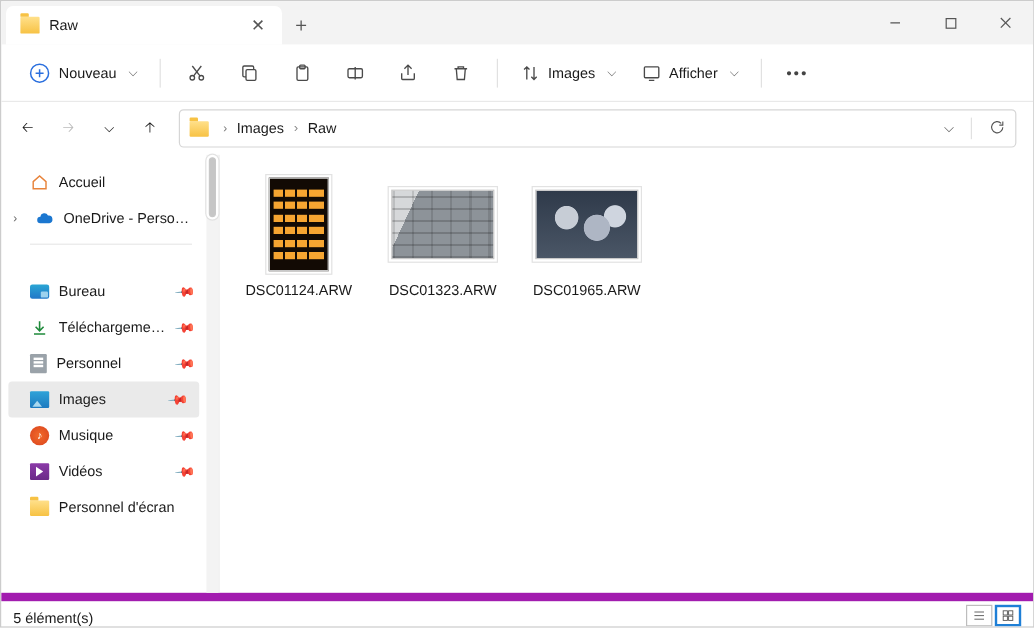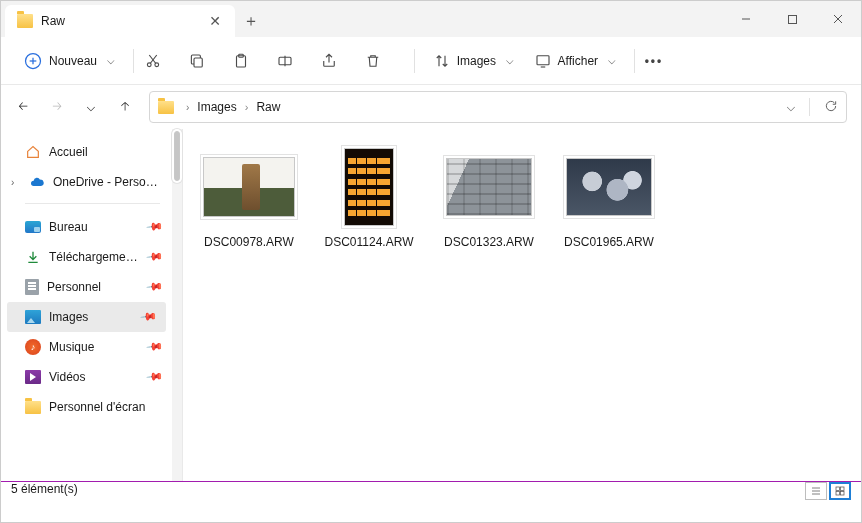--- a/index.html
+++ b/index.html
@@ -7,21 +7,21 @@
 .titlebar{height:36px;background:#f3f3f3;display:flex;align-items:stretch;position:relative}
 .tab{display:flex;align-items:center;gap:8px;background:#fff;padding:0 12px;border-radius:6px 6px 0 0;margin-top:4px;margin-left:4px;height:32px;width:230px;position:relative}
 .tab .folder-ico{width:16px;height:14px;background:linear-gradient(#ffe08a,#f7c244);border-radius:1px;position:relative}
 .tab .folder-ico::before{content:"";position:absolute;top:-3px;left:0;width:7px;height:3px;background:#f7c244;border-radius:1px 1px 0 0}
 .tab-title{flex:1}
 .tab-close{width:16px;height:16px;display:flex;align-items:center;justify-content:center;color:#555;font-size:14px}
 .newtab{width:32px;display:flex;align-items:center;justify-content:center;color:#555;font-size:16px;margin-top:4px}
 .wincontrols{margin-left:auto;display:flex}
 .wincontrols div{width:46px;display:flex;align-items:center;justify-content:center;color:#555}
 .toolbar{height:48px;display:flex;align-items:center;padding:0 14px;gap:4px;border-bottom:1px solid #e9e9e9}
-.btn{height:34px;display:flex;align-items:center;justify-content:space-between;gap:6px;padding:0 8px;border-radius:4px;color:#333}
+.btn{height:34px;display:flex;align-items:center;justify-content:center;gap:6px;padding:0 8px;border-radius:4px;color:#333}
 .btn.icon{width:40px;padding:0}
 .btn svg{width:18px;height:18px;stroke:#4a4a4a;fill:none;stroke-width:1.5}
 .new-btn svg.circ{width:20px;height:20px;stroke:#2a6fde;fill:none;stroke-width:1.5}
 .chev{font-size:10px;color:#555;margin-left:4px}
 .sep{width:1px;height:24px;background:#e1e1e1;margin:0 6px}
 .navrow{height:44px;display:flex;align-items:center;padding:0 14px;gap:8px}
 .navarrows{display:flex;align-items:center;gap:18px;color:#555;margin-right:8px}
 .navarrows span{display:inline-flex;width:16px;justify-content:center}
 .navarrows .disabled{color:#bbb}
 .breadcrumb{flex:1;height:32px;border:1px solid #d6d6d6;border-radius:4px;display:flex;align-items:center;padding:0 8px;gap:8px;background:#fff}
@@ -32,21 +32,21 @@
 .breadcrumb .spacer{flex:1}
 .breadcrumb .bcdrop{color:#666;font-size:11px}
 .breadcrumb .refresh svg{width:14px;height:14px;stroke:#555;fill:none;stroke-width:1.6}
 .searchbox{width:330px;height:32px;border:1px solid #d6d6d6;border-radius:4px;display:flex;align-items:center;padding:0 10px;gap:8px;color:#888}
 .searchbox svg{width:14px;height:14px;stroke:#888;fill:none;stroke-width:1.6}
 .body{flex:1;display:flex;min-height:0}
 .sidebar{width:182px;border-right:1px solid #e9e9e9;display:flex;position:relative}
 .treewrap{flex:1;padding:8px 0;overflow:hidden}
 .tree-item{display:flex;align-items:center;gap:8px;height:30px;padding:0 10px}
 .tree-item.sub{padding-left:24px}
-.tree-item.section{margin-top:8px}
+.tree-item.section{margin-top:24px}
 .tree-item.selected{background:#eaeaea;border-radius:3px;margin:0 6px;padding-left:18px}
 .tree-item .label{white-space:nowrap;overflow:hidden;text-overflow:ellipsis;flex:1}
 .tree-item .caret{width:10px;color:#666;font-size:10px}
 .pin{color:#888;font-size:11px;transform:rotate(40deg)}
 .divider{height:1px;background:#e8e8e8;margin:6px 12px 2px 24px}
 .ico{width:16px;height:16px;display:inline-flex;align-items:center;justify-content:center;flex-shrink:0}
 .ico.home svg{stroke:#e8833a;fill:none;stroke-width:1.8}
 .ico.cloud svg path{fill:#1b77d0}
 .ico.desktop{background:linear-gradient(#2aa6d4,#2277c8);border-radius:2px;width:16px;height:12px;position:relative}
 .ico.desktop::after{content:"";position:absolute;right:1px;bottom:1px;width:6px;height:5px;background:#9dd2ee;border-radius:1px}
@@ -70,21 +70,21 @@
 .thumb{border:1px solid #c8c8c8;box-shadow:0 0 0 2px #fff,0 0 0 3px #e2e2e2}
 .thumb.t0{width:92px;height:60px;background:linear-gradient(#f4f3ef 0 52%,#4d5c3a 52% 100%);position:relative}
 .thumb.t0::after{content:"";position:absolute;left:38px;top:6px;width:18px;height:46px;background:linear-gradient(#a07848,#6e4f2e);border-radius:2px}
 .thumb.t1{width:50px;height:78px;background:#120a04;position:relative;display:flex;flex-direction:column;justify-content:space-evenly;padding:4px 0}
 .thumb.t1 div{height:6px;margin:0 3px;background:linear-gradient(90deg,#f6a531 0 18%,#120a04 18% 22%,#f6a531 22% 42%,#120a04 42% 46%,#f6a531 46% 66%,#120a04 66% 70%,#f6a531 70% 100%)}
 .thumb.t2{width:86px;height:58px;background:linear-gradient(115deg,#d6d8da 0 20%,#8d9399 20% 100%);position:relative}
 .thumb.t2::after{content:"";position:absolute;inset:0;background:repeating-linear-gradient(0deg,rgba(0,0,0,.18) 0 2px,transparent 2px 10px),repeating-linear-gradient(90deg,rgba(0,0,0,.12) 0 2px,transparent 2px 16px)}
 .thumb.t3{width:86px;height:58px;background:radial-gradient(circle at 30% 40%,#c7cdd6 0 14%,transparent 15%),radial-gradient(circle at 60% 55%,#aeb6c4 0 18%,transparent 19%),radial-gradient(circle at 78% 38%,#cfd5df 0 12%,transparent 13%),linear-gradient(#2f3a4a,#4a5666)}
 .thumb.t4{width:56px;height:78px;background:linear-gradient(135deg,#e8ece8 0 18%,#b7c3b0 18% 38%,#6d7a68 38% 58%,#3b4540 58% 100%)}
 .filename{text-align:center;white-space:nowrap}
-.statusbar{height:41px;display:flex;align-items:flex-start;padding:0 10px;color:#2860b3;border-top:1px solid #a21caf;font-size:12px}
+.statusbar{height:28px;display:flex;align-items:flex-end;padding:0 10px;color:#2860b3;border-top:7px solid #a21caf;font-size:12px}
 .viewbtns{margin-left:auto;display:flex;gap:2px}
 .viewbtn{width:22px;height:18px;border:1px solid #bdbdbd;display:flex;align-items:center;justify-content:center;background:#fff}
 .viewbtn.active{border:2px solid #1e7fd6}
 .viewbtn svg{width:12px;height:12px;stroke:#555;fill:none;stroke-width:1.5}
 </style>
 </head>
 <body>
 
 <div class="titlebar">
   <div class="tab">
@@ -267,26 +267,20 @@
     </div>
     <div class="scrollbar">
         <div class="thumb"></div>
       </div>
   </div>
 
   <div class="content">
     <div class="filegrid">
       <div class="file">
         <div class="thumb-wrap">
-            <div class="thumb t0"></div>
-          </div>
-        <span class="filename">DSC00978.ARW</span>
-      </div>
-      <div class="file">
-        <div class="thumb-wrap">
             <div class="thumb t1">
               <div></div>
               <div></div>
               <div></div>
               <div></div>
               <div></div>
               <div></div>
             </div>
           </div>
         <span class="filename">DSC01124.ARW</span>

